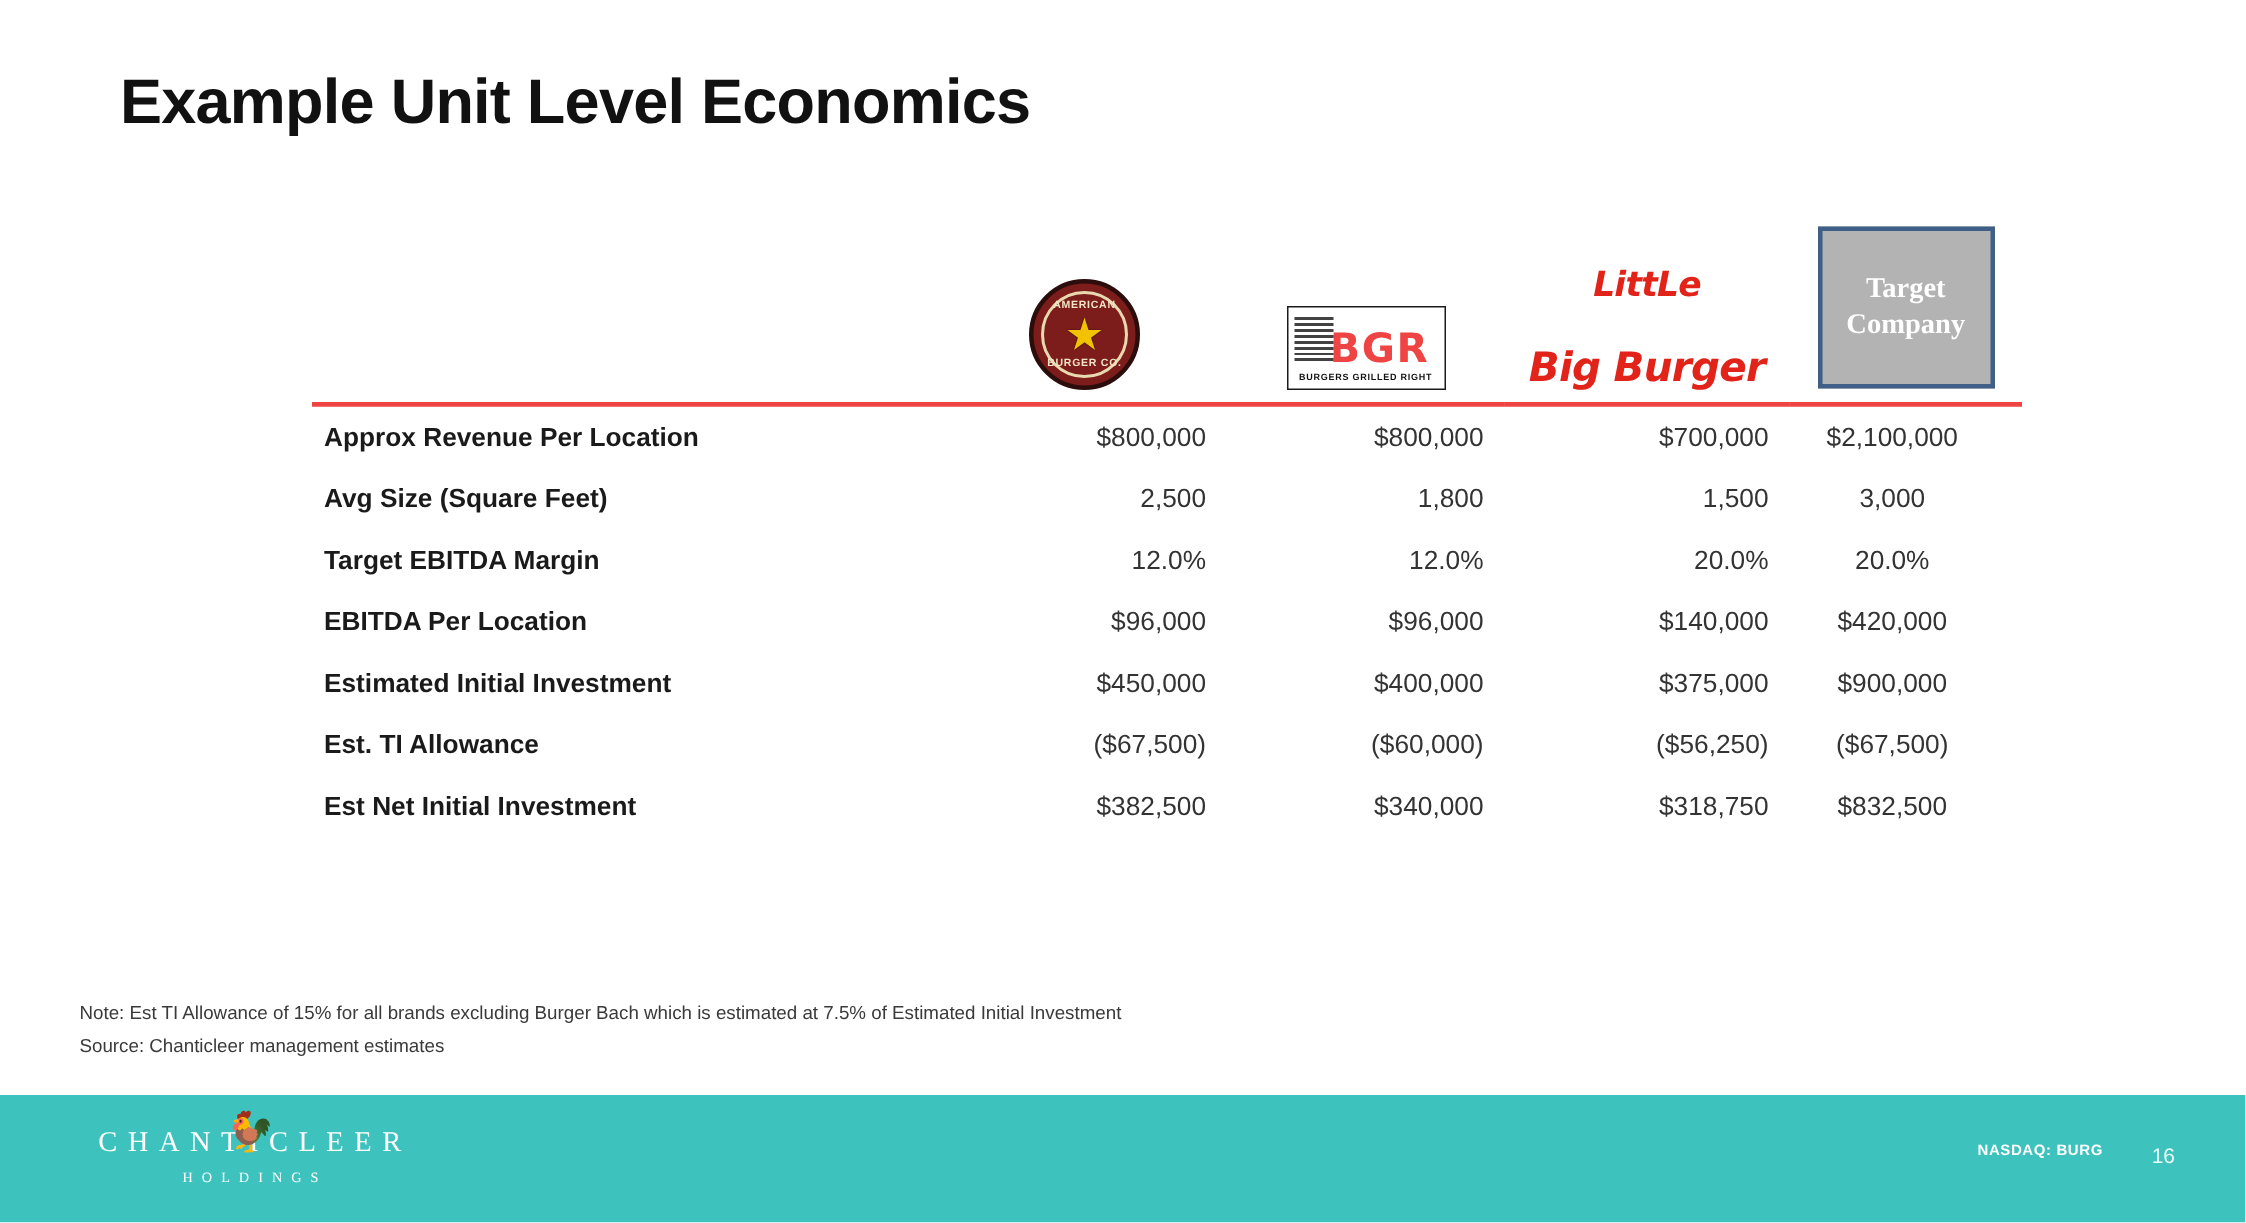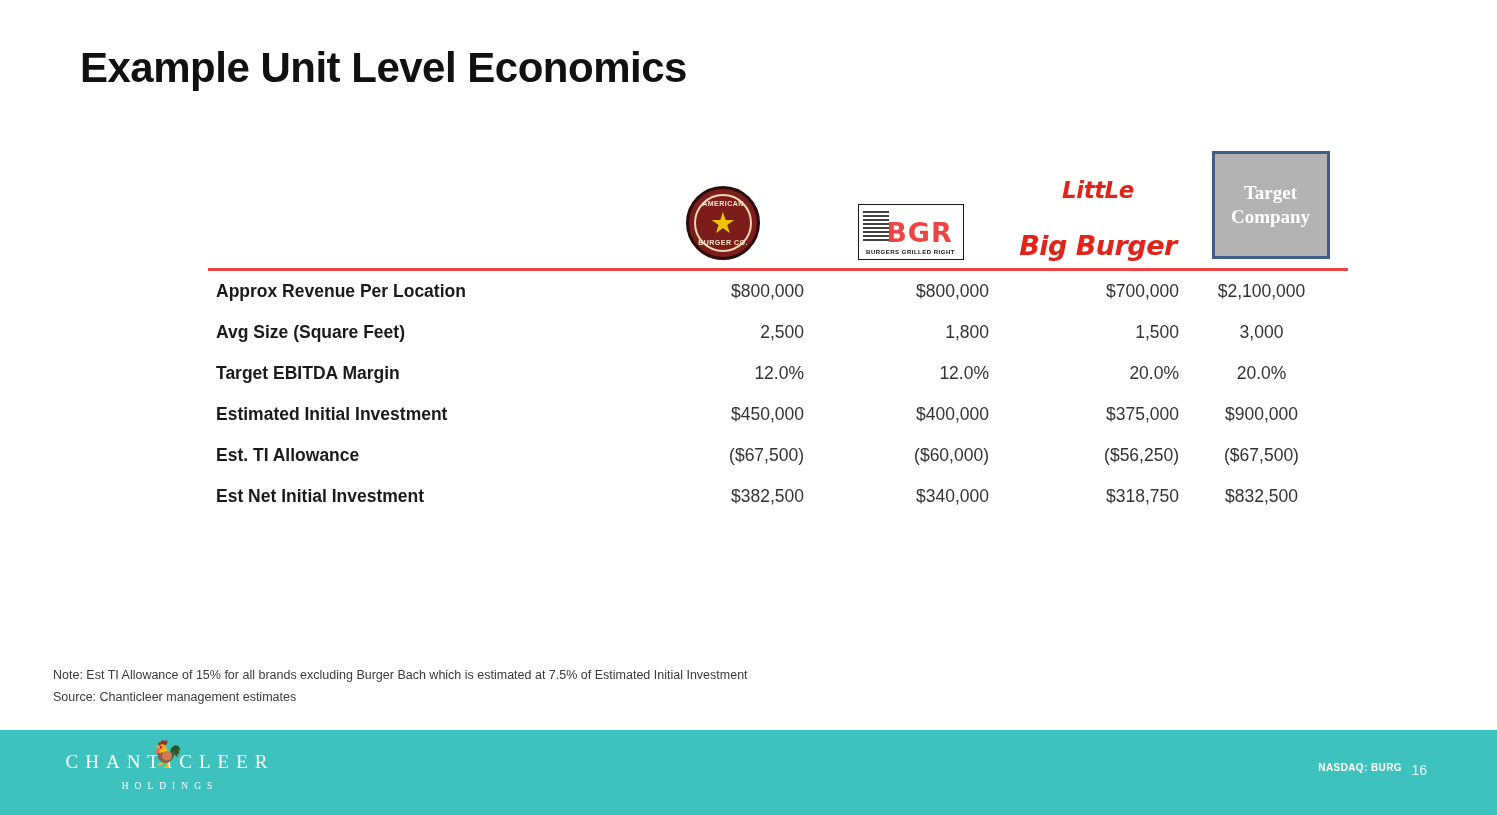--- a/index.html
+++ b/index.html
@@ -257,21 +257,21 @@
     position: absolute;
     right: 95px;
     top: 32px;
     color: #ffffff;
     font-size: 10px;
     font-weight: bold;
     letter-spacing: 0.4px;
   }
   .page-num {
     position: absolute;
-    right: 70px;
+    right: 47px;
     top: 32px;
     color: #eafaf9;
     font-size: 14px;
   }
 </style>
 </head>
 <body>
 
 <div class="slide">
 
@@ -342,20 +342,27 @@
           <td class="num last">3,000</td>
         </tr>
         <tr>
           <td class="rowlabel">Target EBITDA Margin</td>
           <td class="num">12.0%</td>
           <td class="num">12.0%</td>
           <td class="num">20.0%</td>
           <td class="num last">20.0%</td>
         </tr>
         <tr>
+          <td class="rowlabel">EBITDA Per Location</td>
+          <td class="num">$96,000</td>
+          <td class="num">$96,000</td>
+          <td class="num">$140,000</td>
+          <td class="num last">$420,000</td>
+        </tr>
+        <tr>
           <td class="rowlabel">Estimated Initial Investment</td>
           <td class="num">$450,000</td>
           <td class="num">$400,000</td>
           <td class="num">$375,000</td>
           <td class="num last">$900,000</td>
         </tr>
         <tr>
           <td class="rowlabel">Est. TI Allowance</td>
           <td class="num">($67,500)</td>
           <td class="num">($60,000)</td>

